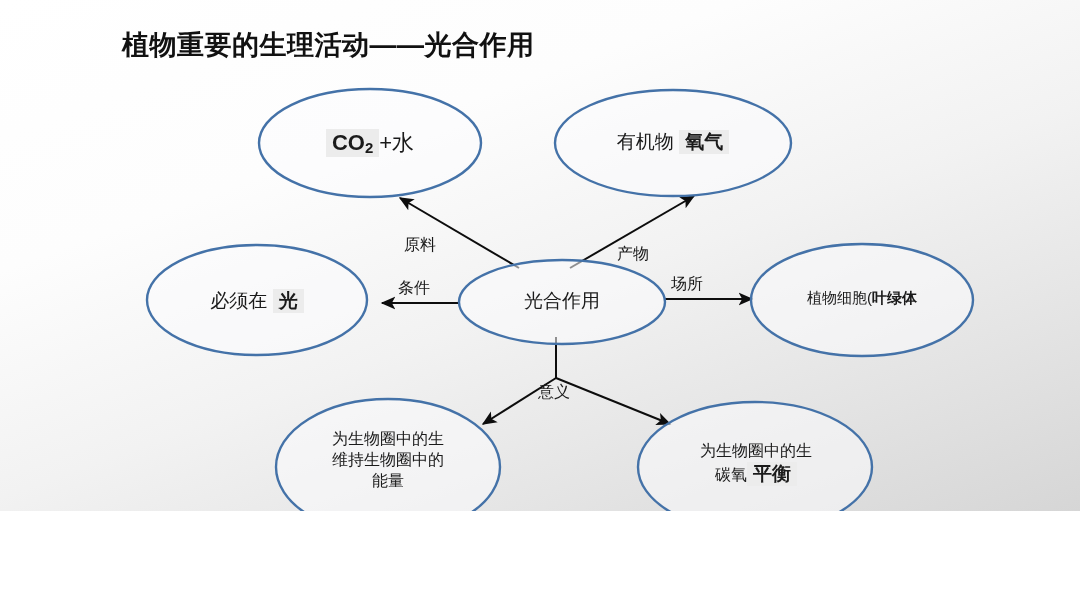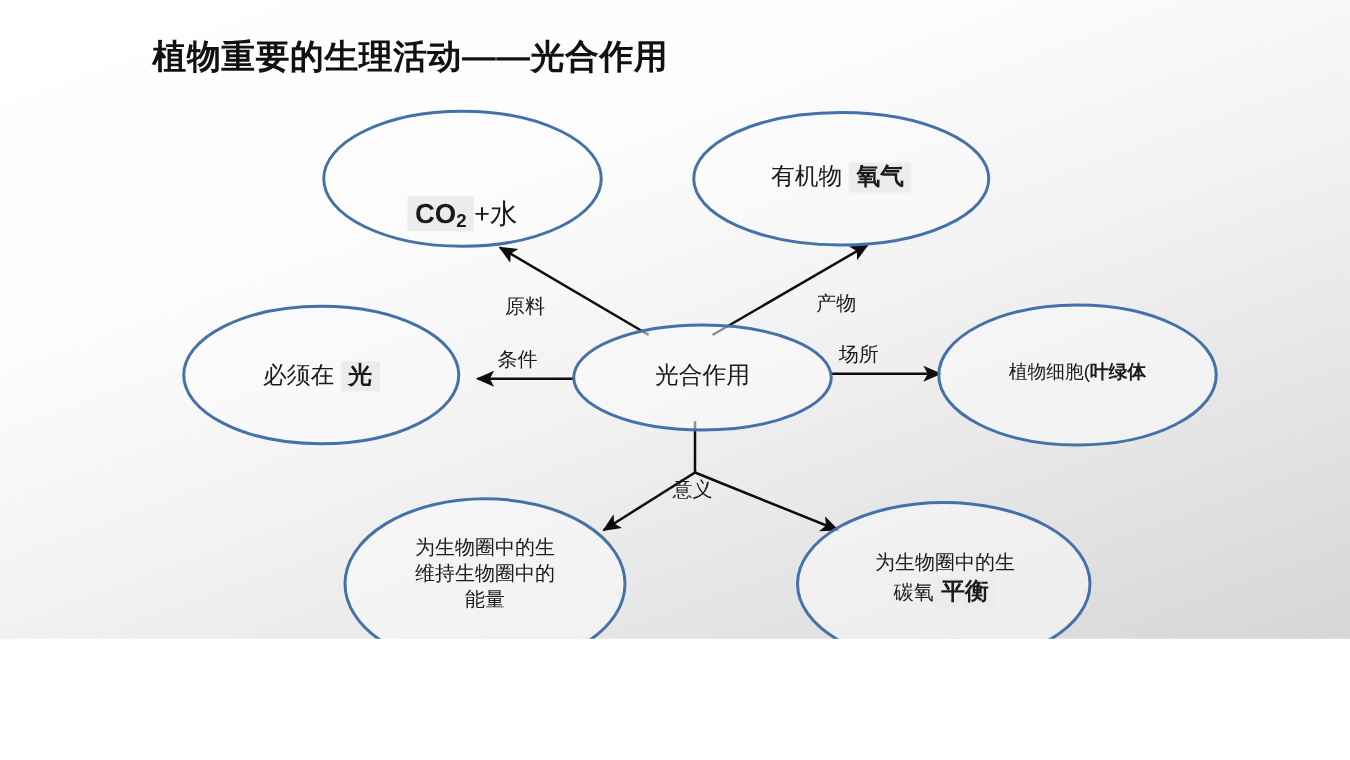--- a/index.html
+++ b/index.html
@@ -108,21 +108,21 @@
 
     <ellipse cx="562" cy="302" rx="103" ry="42" fill="#fcfcfd" fill-opacity="0.55" stroke="#4472a8" stroke-width="2.4"></ellipse>
 
     <ellipse cx="862" cy="300" rx="111" ry="56" fill="#fcfcfd" fill-opacity="0.55" stroke="#4472a8" stroke-width="2.4"></ellipse>
 
     <ellipse cx="388" cy="467" rx="112" ry="68" fill="#fcfcfd" fill-opacity="0.55" stroke="#4472a8" stroke-width="2.4"></ellipse>
 
     <ellipse cx="755" cy="467" rx="117" ry="65" fill="#fcfcfd" fill-opacity="0.55" stroke="#4472a8" stroke-width="2.4"></ellipse>
   </svg>
 
-  <div class="node-text" style="left:270px; top:128px; width:200px; font-size:22px;margin-top:28px;">
+  <div class="node-text" style="left:270px; top:128px; width:200px; font-size:22px;">
     <span class="hl b"><span>CO</span><sub>2</sub></span><span>+水</span>
   </div>
 
   <div class="node-text" style="left:573px; top:129px; width:200px; font-size:19px;">
     <span>有机物</span>
     <span class="hl b">氧气</span>
   </div>
 
   <div class="node-text" style="left:157px; top:288px; width:200px; font-size:19px;">
     <span>必须在</span>
@@ -143,21 +143,21 @@
     <span>能量</span>
   </div>
 
   <div class="node-text wrap" style="left:660px; top:440px; width:192px; font-size:16px;">
     <span>为生物圈中的生</span><br>
     <span>碳氧</span><span class="hl b" style="font-size:19px;margin-top:34px;">平衡</span>
   </div>
 
   <div class="edge-label" style="left:404px; top:235px;">原料</div>
 
-  <div class="edge-label" style="left:617px; top:233px;margin-left:36px;">产物</div>
+  <div class="edge-label" style="left:617px; top:244px;">产物</div>
 
   <div class="edge-label" style="left:398px; top:278px;">条件</div>
 
   <div class="edge-label" style="left:671px; top:274px;">场所</div>
 
   <div class="edge-label" style="left:538px; top:382px;">意义</div>
 
 </div>
 
 </body></html>

